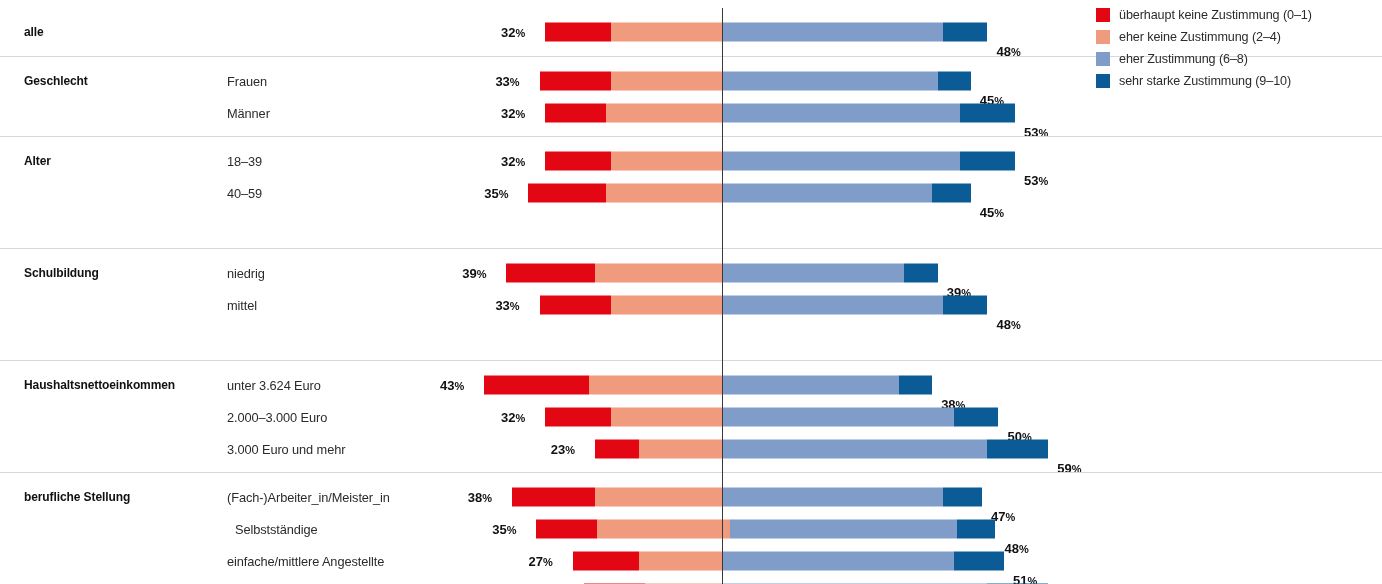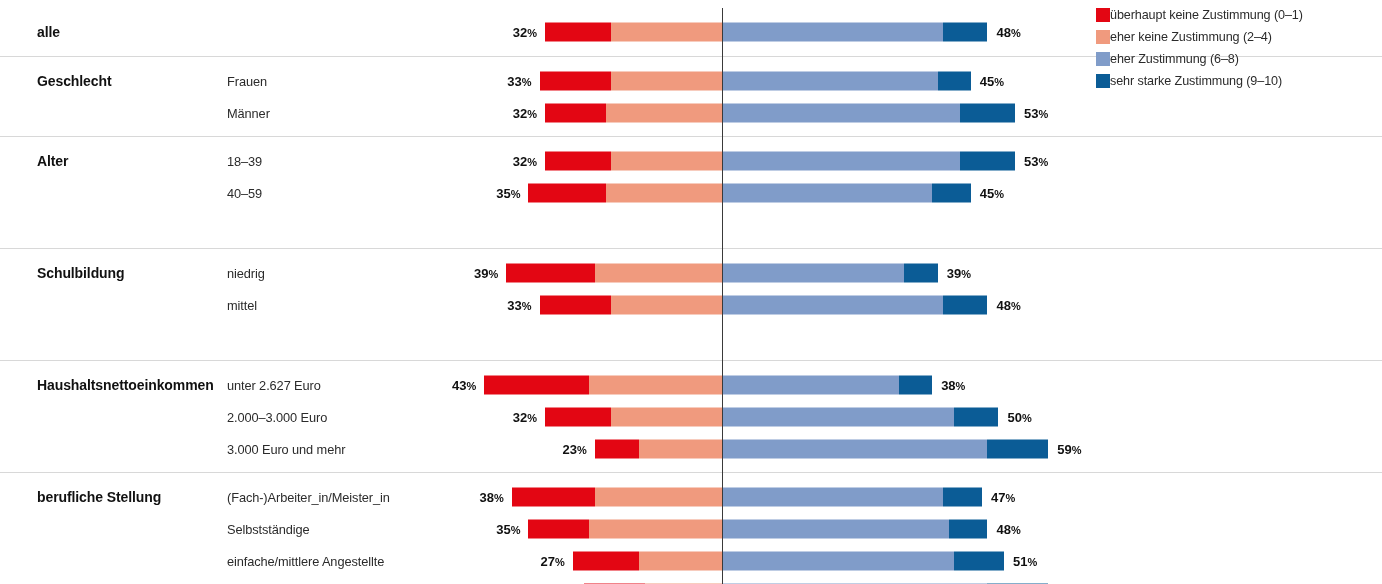--- a/index.html
+++ b/index.html
@@ -12,22 +12,22 @@
     overflow:hidden;
   }
   #chart-root { position:relative; width:1382px; height:584px; }
 
   
   .group { position:relative; }
   .group + .group { border-top:1px solid #d8d8d8; }
   .row { position:relative; height:32px; }
 
   .grp-label {
-    position:absolute; left:37px; top:50%; transform:translateY(-50%);
-    font-size:14px; font-weight:bold; color:#111; white-space:nowrap;
+    position:absolute; left:24px; top:50%; transform:translateY(-50%);
+    font-size:12px; font-weight:bold; color:#111; white-space:nowrap;
     letter-spacing:-0.1px;
   }
   .sub-label {
     position:absolute; left:227px; top:50%; transform:translateY(-50%);
     font-size:12.8px; color:#2b2b2b; white-space:nowrap;
     letter-spacing:-0.1px;
   }
   .bar {
     position:absolute; top:50%; transform:translateY(-50%);
     height:19px; display:flex;
@@ -37,34 +37,34 @@
   .s-neg1 { background:#f09a7e; }
   .s-pos1 { background:#809cc9; }
   .s-pos2 { background:#0b5c96; }
 
   .val {
     position:absolute; top:50%; transform:translateY(-50%);
     font-size:13px; font-weight:bold; color:#111; white-space:nowrap;
     letter-spacing:0px;
   }
   .val .pct { font-size:11px; font-weight:bold; }
-  .val-left  { text-align:right; }
-  .val-right { text-align:left; }
+  .val-left  { text-align:center; }
+  .val-right { text-align:left;margin-top:19px; }
 
   #center-line {
     position:absolute; top:0; bottom:0; width:1.4px;
     background:#3a3a3a; z-index:5;
   }
 
   
   #legend {
     position:absolute; left:1096px; top:8px;
     display:flex; flex-direction:column; gap:8px;
   }
-  .legend-item { display:flex; align-items:center; }
+  .legend-item { display:flex; align-items:center; gap:9px; }
   .legend-swatch { width:14px; height:14px; flex:0 0 14px; }
   .legend-text { font-size:12.6px; color:#2b2b2b; white-space:nowrap; letter-spacing:-0.1px; }
 </style>
 </head>
 <body>
 
 <div id="chart-root">
   <div id="groups-container">
       <div class="group" style="position: absolute; left: 0px; right: 0px; top: 8px; height: 48px;">
         <div class="grp-label" style="top: 24px; transform: translateY(-50%);">alle</div>
@@ -150,21 +150,21 @@
             <div class="seg s-pos1" style="width: 221.2px;"></div>
             <div class="seg s-pos2" style="width: 44.24px;"></div>
           </div>
           <div class="val val-left" style="left: 483.51px; width: 48px;"><span>33</span><span class="pct">%</span></div>
           <div class="val val-right" style="left: 996.44px;"><span>48</span><span class="pct">%</span></div>
         </div>
       </div>
       <div class="group" style="position: absolute; left: 0px; right: 0px; top: 360px; height: 112px; border-top: 1px solid rgb(216, 216, 216);">
         <div class="grp-label" style="top: 24px; transform: translateY(-50%);">Haushaltsnettoeinkommen</div>
         <div class="row" style="position: absolute; left: 0px; right: 0px; top: 8px;">
-          <div class="sub-label">unter 2.627 Euro</div>
+          <div class="sub-label">unter 3.624 Euro</div>
           <div class="bar" style="left: 484.21px; width: 447.93px;">
             <div class="seg s-neg2" style="width: 105.07px;"></div>
             <div class="seg s-neg1" style="width: 132.72px;"></div>
             <div class="seg s-pos1" style="width: 176.96px;"></div>
             <div class="seg s-pos2" style="width: 33.18px;"></div>
           </div>
           <div class="val val-left" style="left: 428.21px; width: 48px;"><span>43</span><span class="pct">%</span></div>
           <div class="val val-right" style="left: 941.14px;"><span>38</span><span class="pct">%</span></div>
         </div>
         <div class="row" style="position: absolute; left: 0px; right: 0px; top: 40px;">
@@ -196,21 +196,21 @@
           <div class="sub-label">(Fach-)Arbeiter_in/Meister_in</div>
           <div class="bar" style="left: 511.86px; width: 470.05px;">
             <div class="seg s-neg2" style="width: 82.95px;"></div>
             <div class="seg s-neg1" style="width: 127.19px;"></div>
             <div class="seg s-pos1" style="width: 221.2px;"></div>
             <div class="seg s-pos2" style="width: 38.71px;"></div>
           </div>
           <div class="val val-left" style="left: 455.86px; width: 48px;"><span>38</span><span class="pct">%</span></div>
           <div class="val val-right" style="left: 990.91px;"><span>47</span><span class="pct">%</span></div>
         </div>
-        <div class="row" style="position: absolute; left: 0px; right: 0px; top: 40px;">
+        <div class="row" style="position: absolute; left: 8px; right: 0px; top: 40px;">
           <div class="sub-label">Selbstständige</div>
           <div class="bar" style="left: 528.45px; width: 458.99px;">
             <div class="seg s-neg2" style="width: 60.83px;"></div>
             <div class="seg s-neg1" style="width: 132.72px;"></div>
             <div class="seg s-pos1" style="width: 226.73px;"></div>
             <div class="seg s-pos2" style="width: 38.71px;"></div>
           </div>
           <div class="val val-left" style="left: 472.45px; width: 48px;"><span>35</span><span class="pct">%</span></div>
           <div class="val val-right" style="left: 996.44px;"><span>48</span><span class="pct">%</span></div>
         </div>

